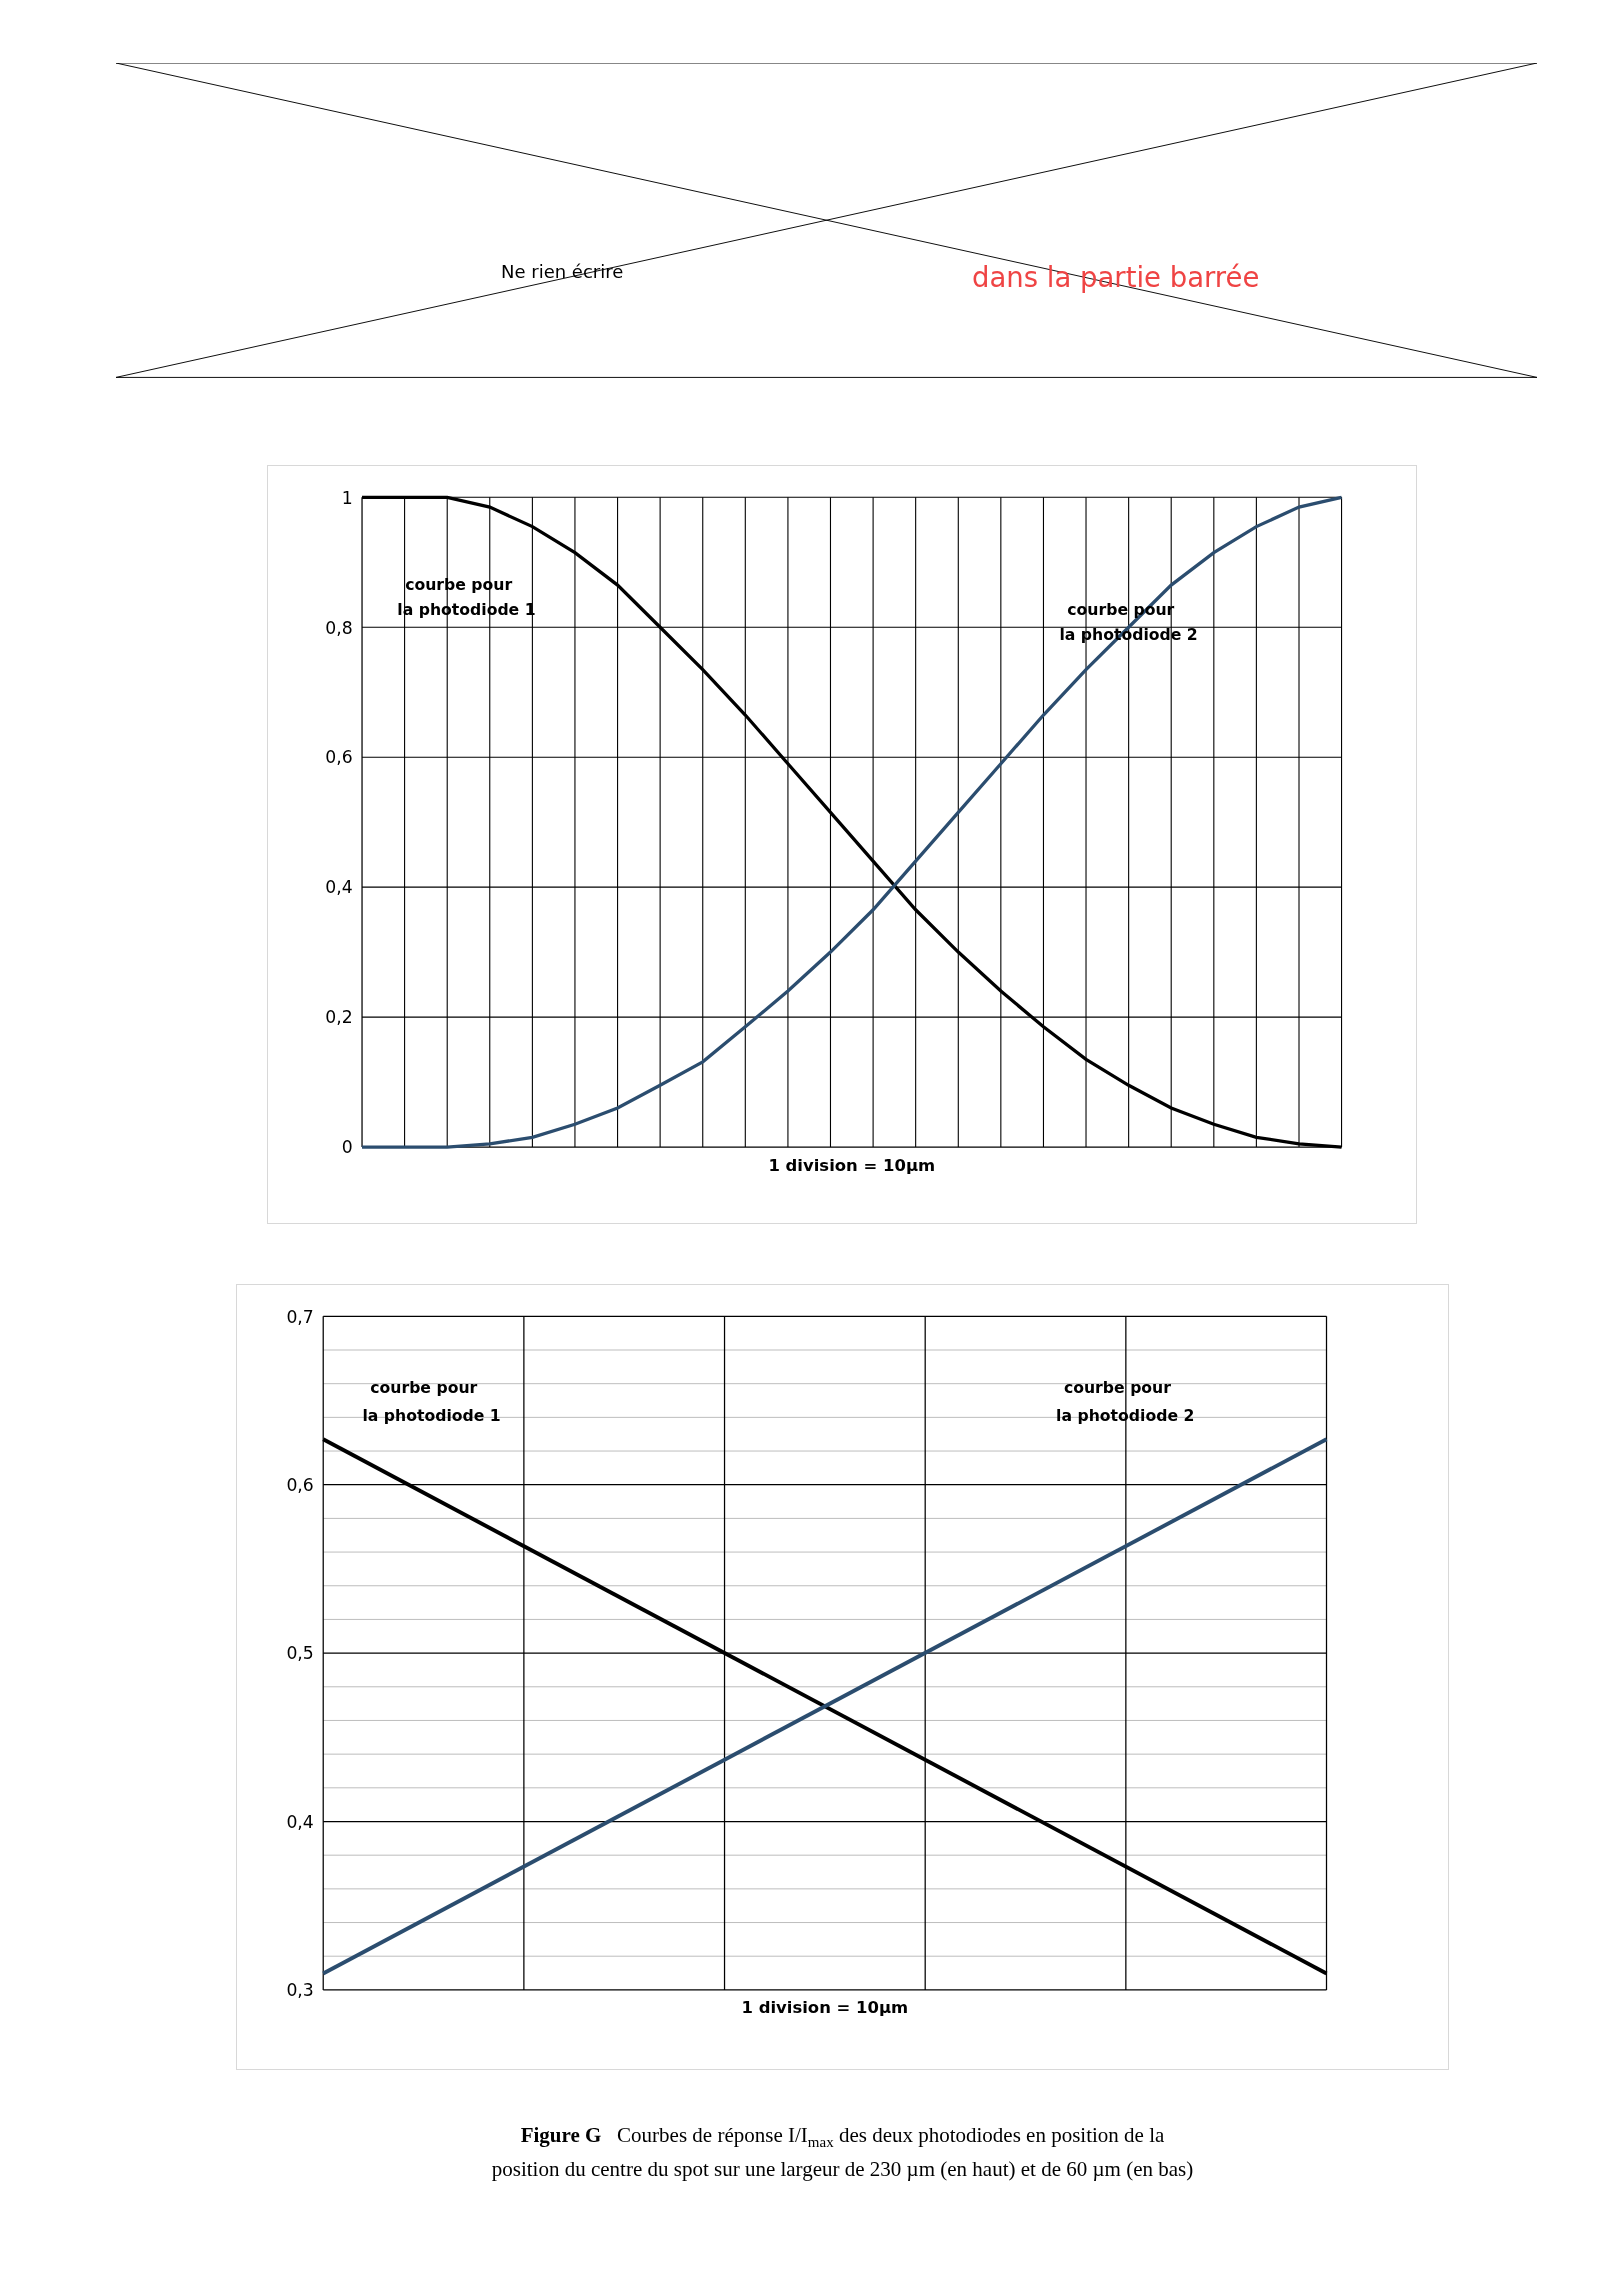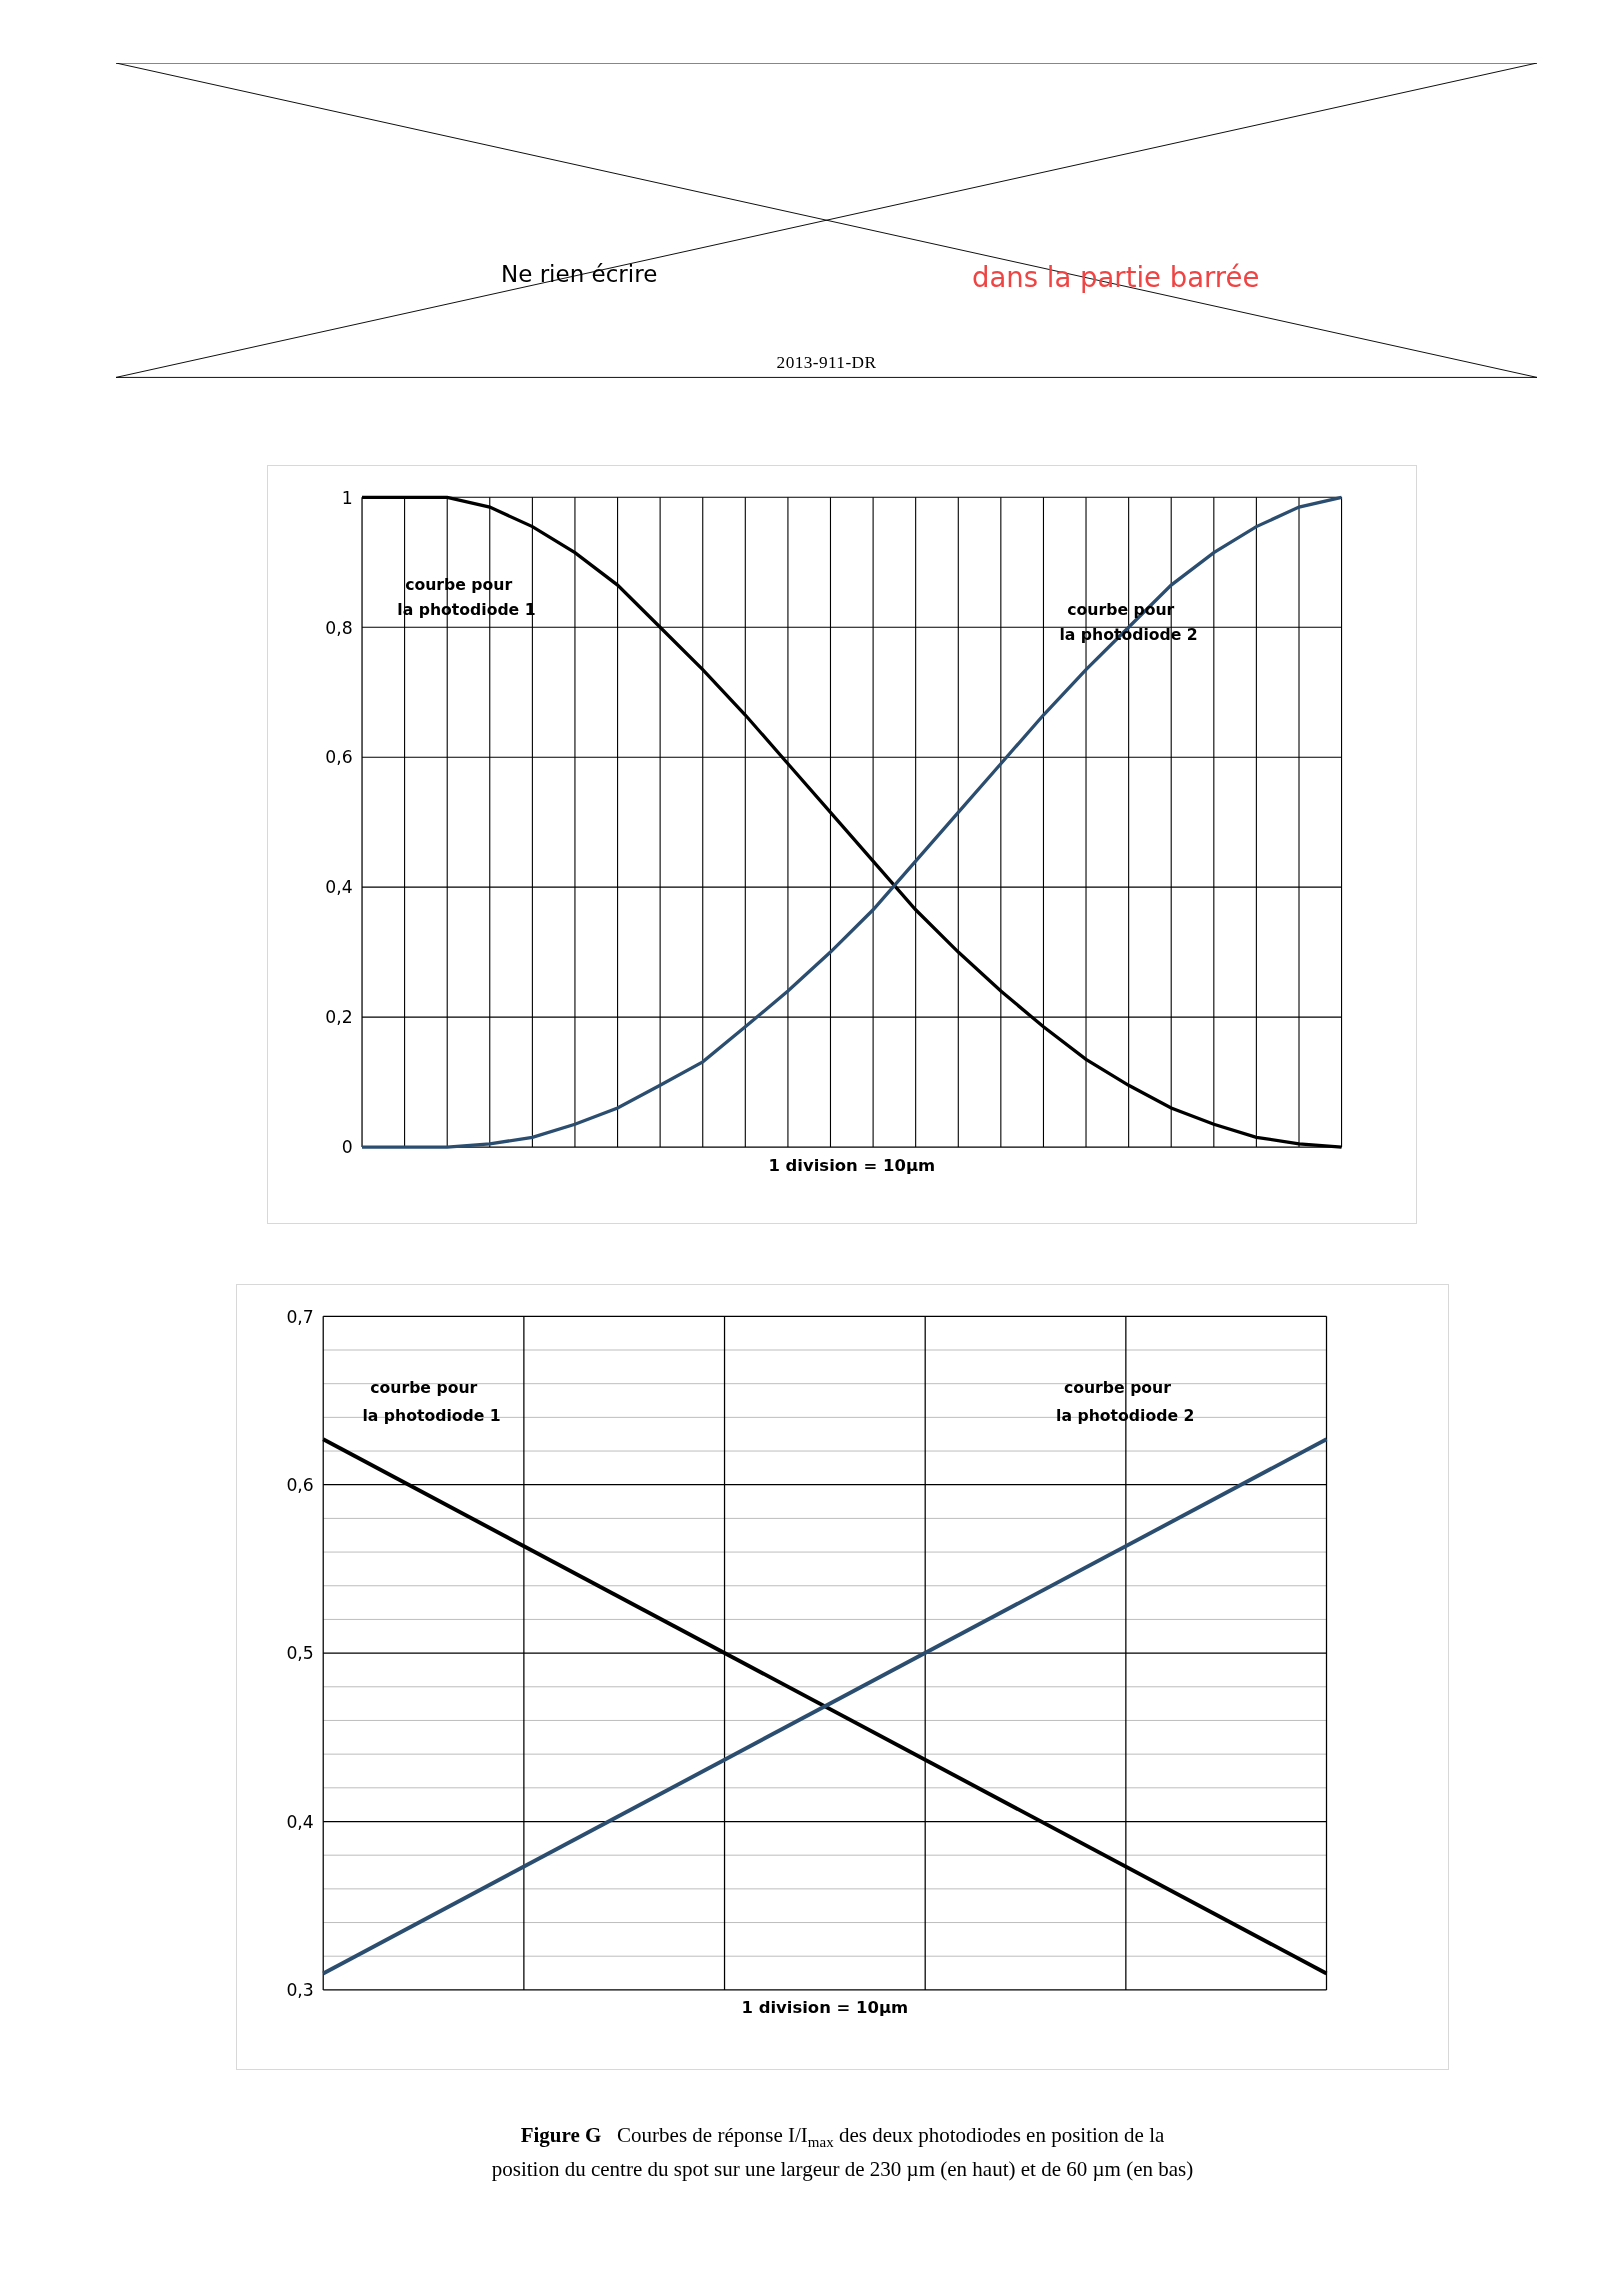--- a/index.html
+++ b/index.html
@@ -47,21 +47,21 @@
     text-align: center;
     font-family: "Liberation Serif", serif;
     font-size: 17.3px;
     letter-spacing: 0.4px;
   }
   .hdr-msg-left {
     position: absolute;
     left: 385px;
     top: 198px;
     font-family: "DejaVu Sans", sans-serif;
-    font-size: 23px;
+    font-size: 18px;
     color: #000;
     text-align: center;
   }
   .hdr-msg-right {
     position: absolute;
     left: 856px;
     top: 198px;
     font-family: "DejaVu Sans", sans-serif;
     font-size: 27.5px;
     color: #ef4444;
@@ -142,21 +142,20 @@
 
 <div id="header-zone">
   <svg viewBox="0 0 1810 430" preserveAspectRatio="none">
     <line x1="0" y1="0" x2="1810" y2="400" stroke="#000" stroke-width="1.2"></line>
     <line x1="0" y1="400" x2="1810" y2="0" stroke="#000" stroke-width="1.2"></line>
     <line x1="0" y1="0" x2="1810" y2="0" stroke="#000" stroke-width="1.2"></line>
     <line x1="0" y1="400" x2="1810" y2="400" stroke="#000" stroke-width="1.2"></line>
   </svg>
   <div class="hdr-msg-left">Ne rien écrire</div>
   <div class="hdr-msg-right">dans la partie barrée</div>
-  <div class="hdr-ref">2013-911-DR</div>
 </div>
 
 <div class="panel" id="panel-top">
   <svg viewBox="0 0 1465 967" preserveAspectRatio="none">
 
     <g>
 
       <line x1="120" y1="40" x2="1370" y2="40" stroke="#000" stroke-width="1.4"></line>
       <line x1="120" y1="206" x2="1370" y2="206" stroke="#000" stroke-width="1.4"></line>
       <line x1="120" y1="372" x2="1370" y2="372" stroke="#000" stroke-width="1.4"></line>

